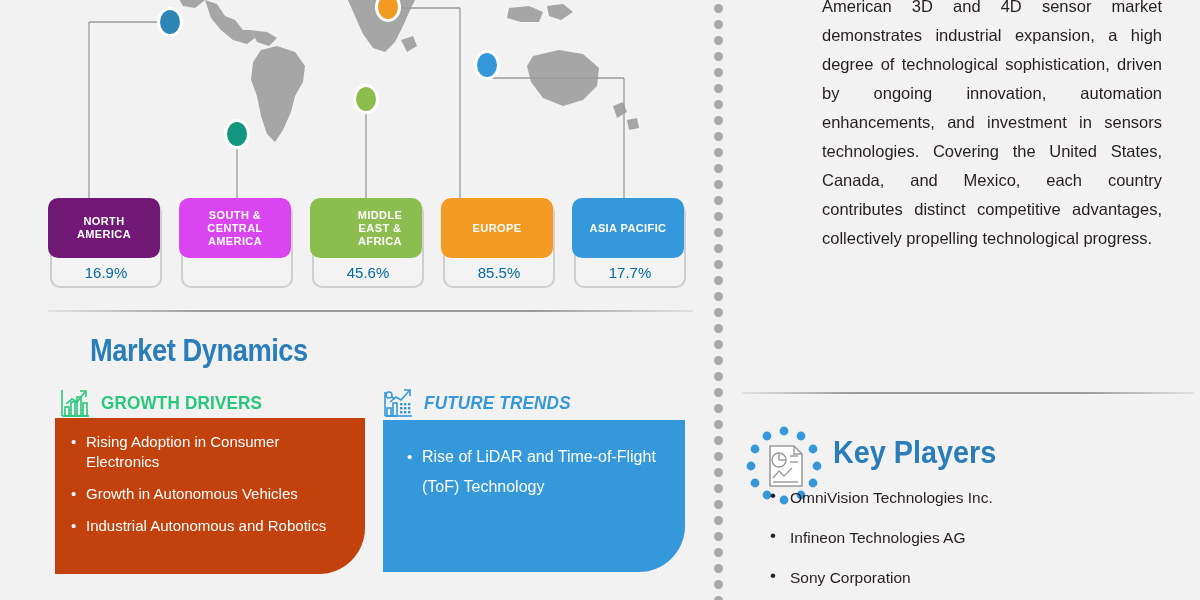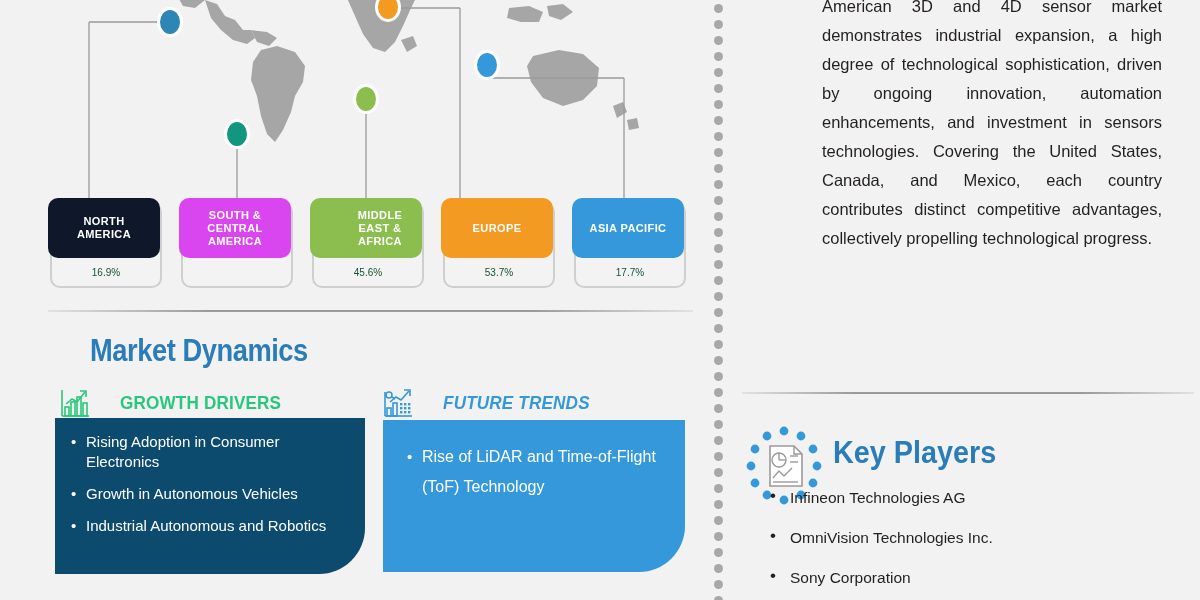--- a/index.html
+++ b/index.html
@@ -46,39 +46,39 @@
     display:flex;align-items:center;justify-content:center;
     color:#ffffff;
     font-family:"Liberation Sans",sans-serif;
     font-weight:bold;font-size:11px;line-height:13px;
     letter-spacing:.4px;text-align:center;
     text-transform:uppercase;
   }
   .region .pct{
     position:absolute;left:2px;top:60px;width:112px;height:29px;
     display:flex;align-items:center;justify-content:center;
-    color:#14532d;font-size:10px;
+    color:#0369a1;font-size:15px;
     font-family:"Liberation Sans",sans-serif;
   }
 
   
   .hrule{position:absolute;height:2px;background:linear-gradient(to right,#e2e2e2,#9a9a9a 25%,#9a9a9a 75%,#e2e2e2);}
   .dotcol{position:absolute;left:714px;top:0;width:12px;height:600px;}
   .dotcol i{position:absolute;left:0;width:9px;height:9px;border-radius:50%;background:#a8a8a8;display:block;}
 
   
   .md-title{
     position:absolute;left:90px;top:333px;
     color:#2A7DB8;font-weight:bold;font-size:31px;
     letter-spacing:-0.5px;
     font-family:"Liberation Sans",sans-serif;
     transform:scaleX(.88);transform-origin:left center;
     white-space:nowrap;
   }
-  .col-head{position:absolute;display:flex;align-items:center;gap:28px;}
+  .col-head{position:absolute;display:flex;align-items:center;gap:9px;}
   .col-head .ctext{font-weight:bold;font-size:19px;letter-spacing:.2px;white-space:nowrap;
     transform:scaleX(.9);transform-origin:left center;}
   .ic{width:34px;height:34px;display:block;}
 
   .panel{position:absolute;box-sizing:border-box;padding:14px 16px 10px 16px;}
   .panel ul{list-style:none;margin:0;padding:0;}
   .panel li{
     color:#ffffff;font-size:15px;line-height:20px;
     margin-bottom:12px;padding-left:15px;position:relative;
   }
@@ -185,39 +185,39 @@
     <span class="dot" style="background:#8CBE4F;"></span>
   </div>
   <div class="pin" style="left:224px;top:119px;">
     <span class="dot" style="background:#12967E;"></span>
   </div>
 
   <div class="regions">
 
     <div class="region" style="left:0px;">
       <span class="plate"></span>
-      <div class="head" style="background:#0f172a;">NORTH<br>AMERICA</div>
+      <div class="head" style="background:#701a75;">NORTH<br>AMERICA</div>
       <div class="pct">16.9%</div>
     </div>
 
     <div class="region" style="left:131px;">
       <span class="plate"></span>
       <div class="head" style="background:#d946ef;">SOUTH  &amp;<br>CENTRAL<br>AMERICA</div>
     </div>
 
     <div class="region" style="left:262px;">
       <span class="plate"></span>
       <div class="head" style="background:#8CBE4F;padding-left:28px;">MIDDLE<br>EAST &amp;<br>AFRICA</div>
       <div class="pct">45.6%</div>
     </div>
 
     <div class="region" style="left:393px;">
       <span class="plate"></span>
       <div class="head" style="background:#F29A22;">EUROPE</div>
-      <div class="pct">53.7%</div>
+      <div class="pct">85.5%</div>
     </div>
 
     <div class="region" style="left:524px;">
       <span class="plate"></span>
       <div class="head" style="background:#3498DB;">ASIA PACIFIC</div>
       <div class="pct">17.7%</div>
     </div>
 
   </div>
 
@@ -277,21 +277,21 @@
           <rect x="19" y="11" width="4" height="19"></rect>
           <rect x="25" y="17" width="4" height="13"></rect>
           <polyline points="8,18 14,13 19,16 27,6"></polyline>
           <polyline points="22,5 28,5 28,11"></polyline>
         </g>
       </svg>
     </span>
     <span class="ctext" style="color:#29C77C;">GROWTH DRIVERS</span>
   </div>
 
-  <div class="panel" style="left:55px;top:418px;width:310px;height:156px;background:#0c4a6e;border-radius:0 0 46px 0;">
+  <div class="panel" style="left:55px;top:418px;width:310px;height:156px;background:#c2410c;border-radius:0 0 46px 0;">
     <ul>
       <li>Rising Adoption in Consumer Electronics</li>
       <li>Growth in Autonomous Vehicles</li>
       <li>Industrial Autonomous and Robotics</li>
     </ul>
   </div>
 
   <div class="col-head" style="left:381px;top:386px;font-style:italic;">
     <span>
       <svg class="ic" viewBox="0 0 34 34" xmlns="http://www.w3.org/2000/svg">
@@ -357,18 +357,18 @@
         <line x1="48" y1="38" x2="56" y2="38"></line>
         <polyline points="31,54 37,47 42,52 50,44"></polyline>
         <line x1="31" y1="58" x2="56" y2="58"></line>
       </g>
     </svg>
   </div>
 
   <div class="kp-title">Key Players</div>
 
   <ul class="kp-list">
+    <li>OmniVision Technologies Inc.</li>
     <li>Infineon Technologies AG</li>
-    <li>OmniVision Technologies Inc.</li>
     <li>Sony Corporation</li>
   </ul>
 
 </div>
 
 </body></html>

